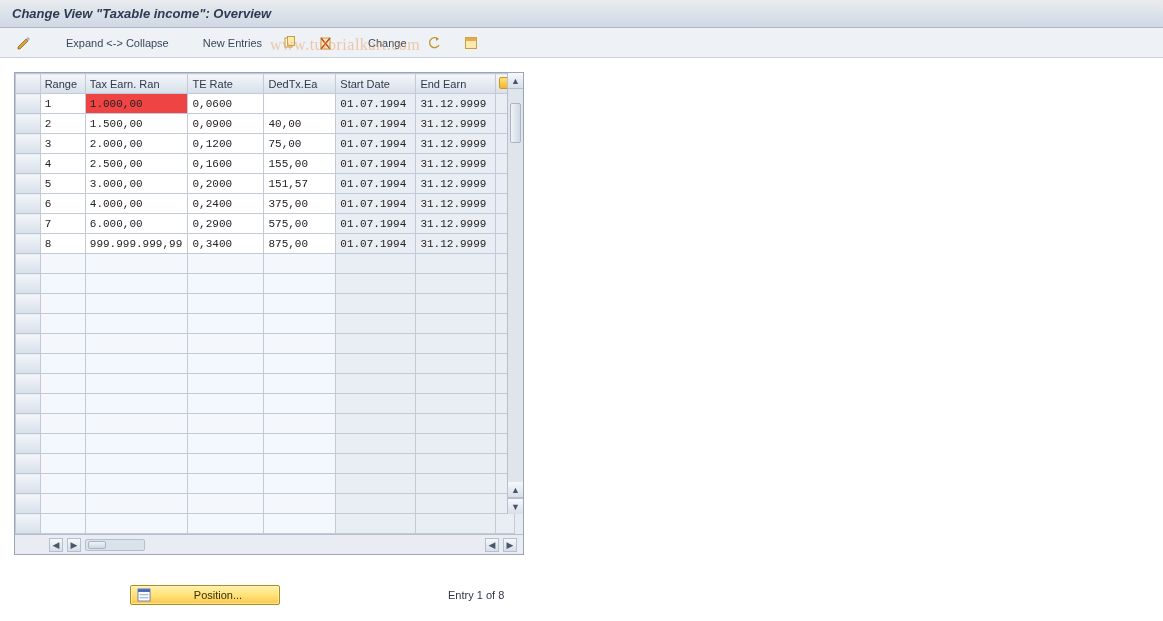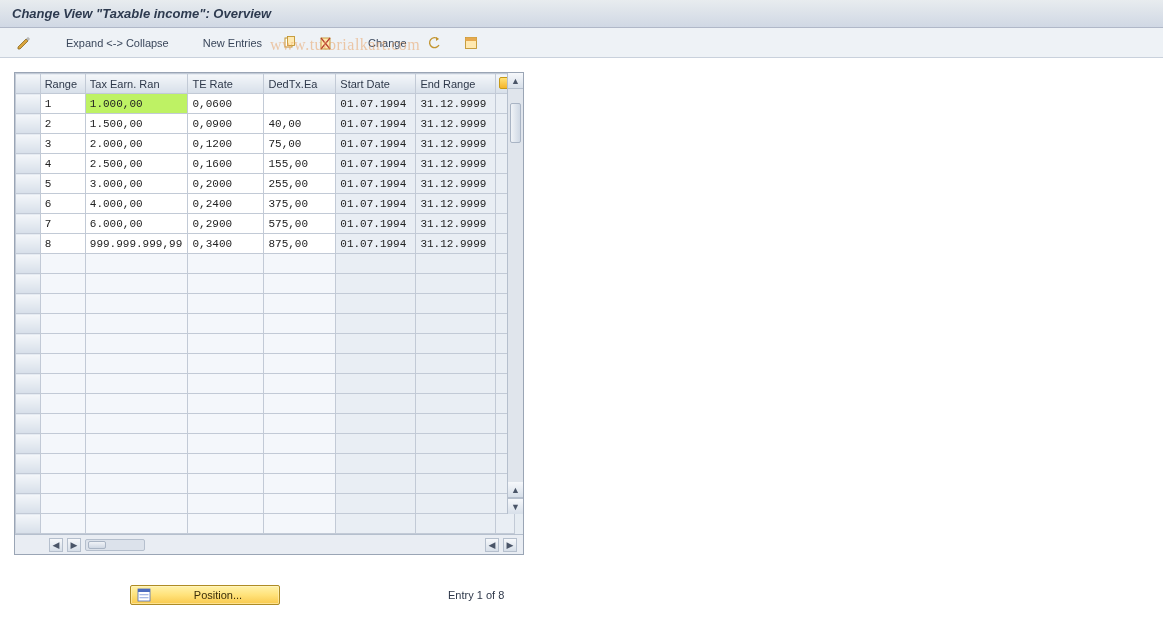--- a/index.html
+++ b/index.html
@@ -99,21 +99,21 @@
       background: linear-gradient(to bottom,#ffe27a,#f5b52a);
       border:1px solid #c79a18;border-radius:2px;
     }
     table.grid td {
       background: #fff;
       color: #222;
       text-align: left;
     }
     table.grid td.ro { background: #e9eef4; } 
     table.grid td.sel {
-      background: #bef264;
+      background: #ef4444;
     }
     table.grid tr.empty td { background: #f4f7fb; }
     table.grid tr.empty td.rowsel { background: linear-gradient(to bottom,#f4f7fa,#d7dfe9); }
     table.grid tr.empty td.ro { background:#e9eef4; }
     .vscroll {
       position: absolute;
       top: 0; right: 0; bottom: 20px;
       width: 16px;
       background: #e0e5ec;
       border-left: 1px solid #b5bfcd;
@@ -287,21 +287,21 @@
             <col class="c-cfg">
         </colgroup>
         <thead>
           <tr>
             <th class="corner"></th>
             <th>Range</th>
             <th>Tax Earn. Ran</th>
             <th>TE Rate</th>
             <th>DedTx.Ea</th>
             <th>Start Date</th>
-            <th>End Range</th>
+            <th>End Earn</th>
             <th class="cfg"><span class="cfg-icon"></span></th>
           </tr>
         </thead>
         <tbody id="grid-body">
             <tr>
               <td class="rowsel"></td>
               <td>1</td>
               <td class="sel">1.000,00</td>
               <td>0,0600</td>
               <td></td>
@@ -337,21 +337,21 @@
               <td>155,00</td>
               <td class="ro">01.07.1994</td>
               <td class="ro">31.12.9999</td>
               <td class="ro"></td>
             </tr>
             <tr>
               <td class="rowsel"></td>
               <td>5</td>
               <td class="">3.000,00</td>
               <td>0,2000</td>
-              <td>255,00</td>
+              <td>151,57</td>
               <td class="ro">01.07.1994</td>
               <td class="ro">31.12.9999</td>
               <td class="ro"></td>
             </tr>
             <tr>
               <td class="rowsel"></td>
               <td>6</td>
               <td class="">4.000,00</td>
               <td>0,2400</td>
               <td>375,00</td>

